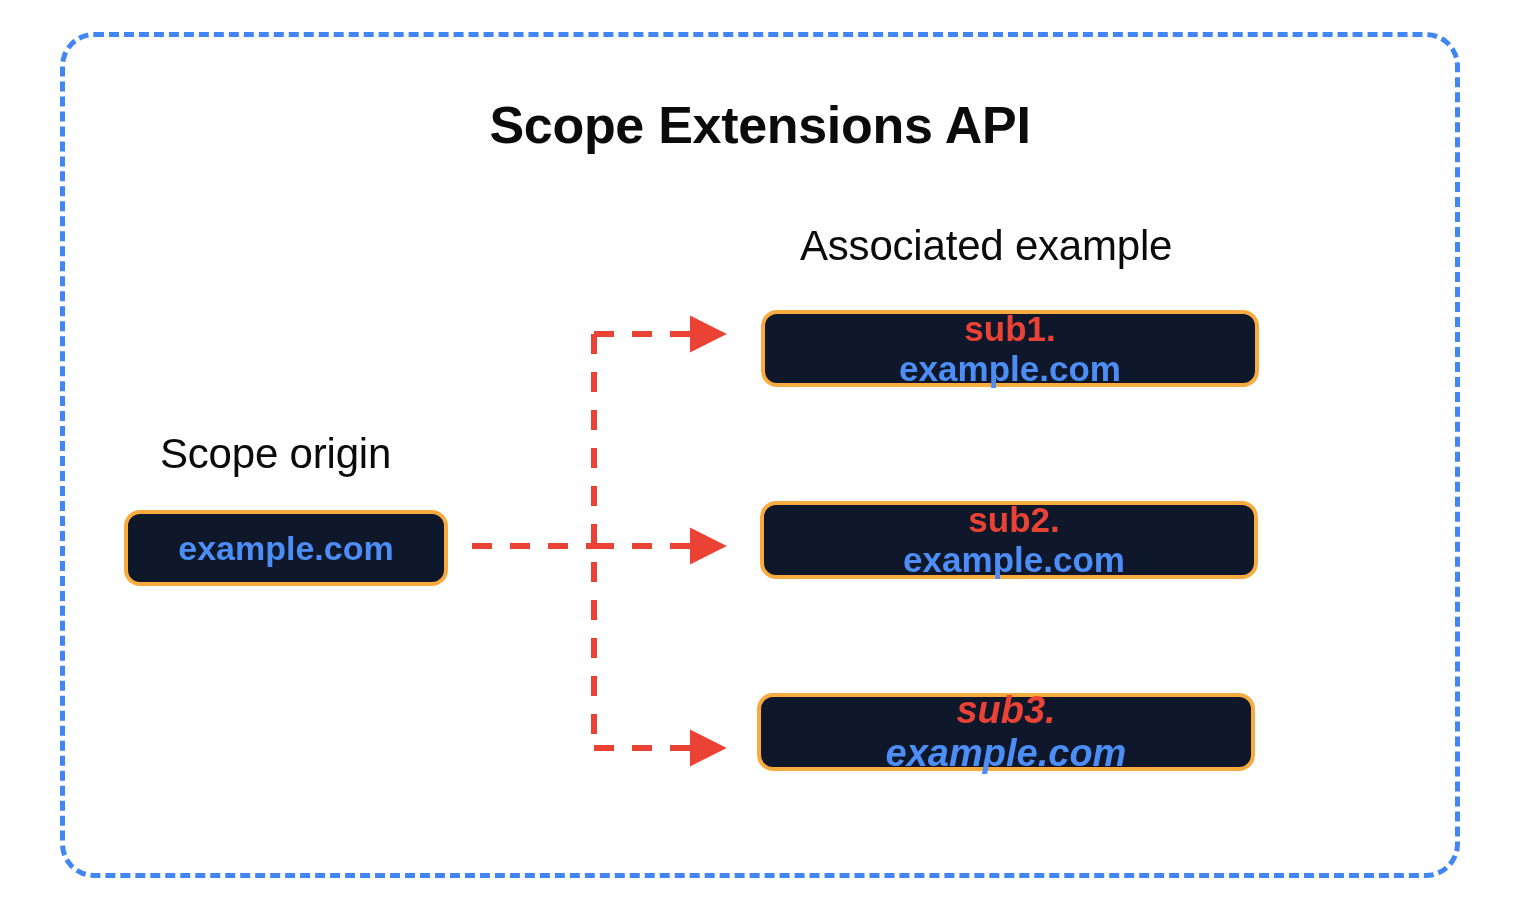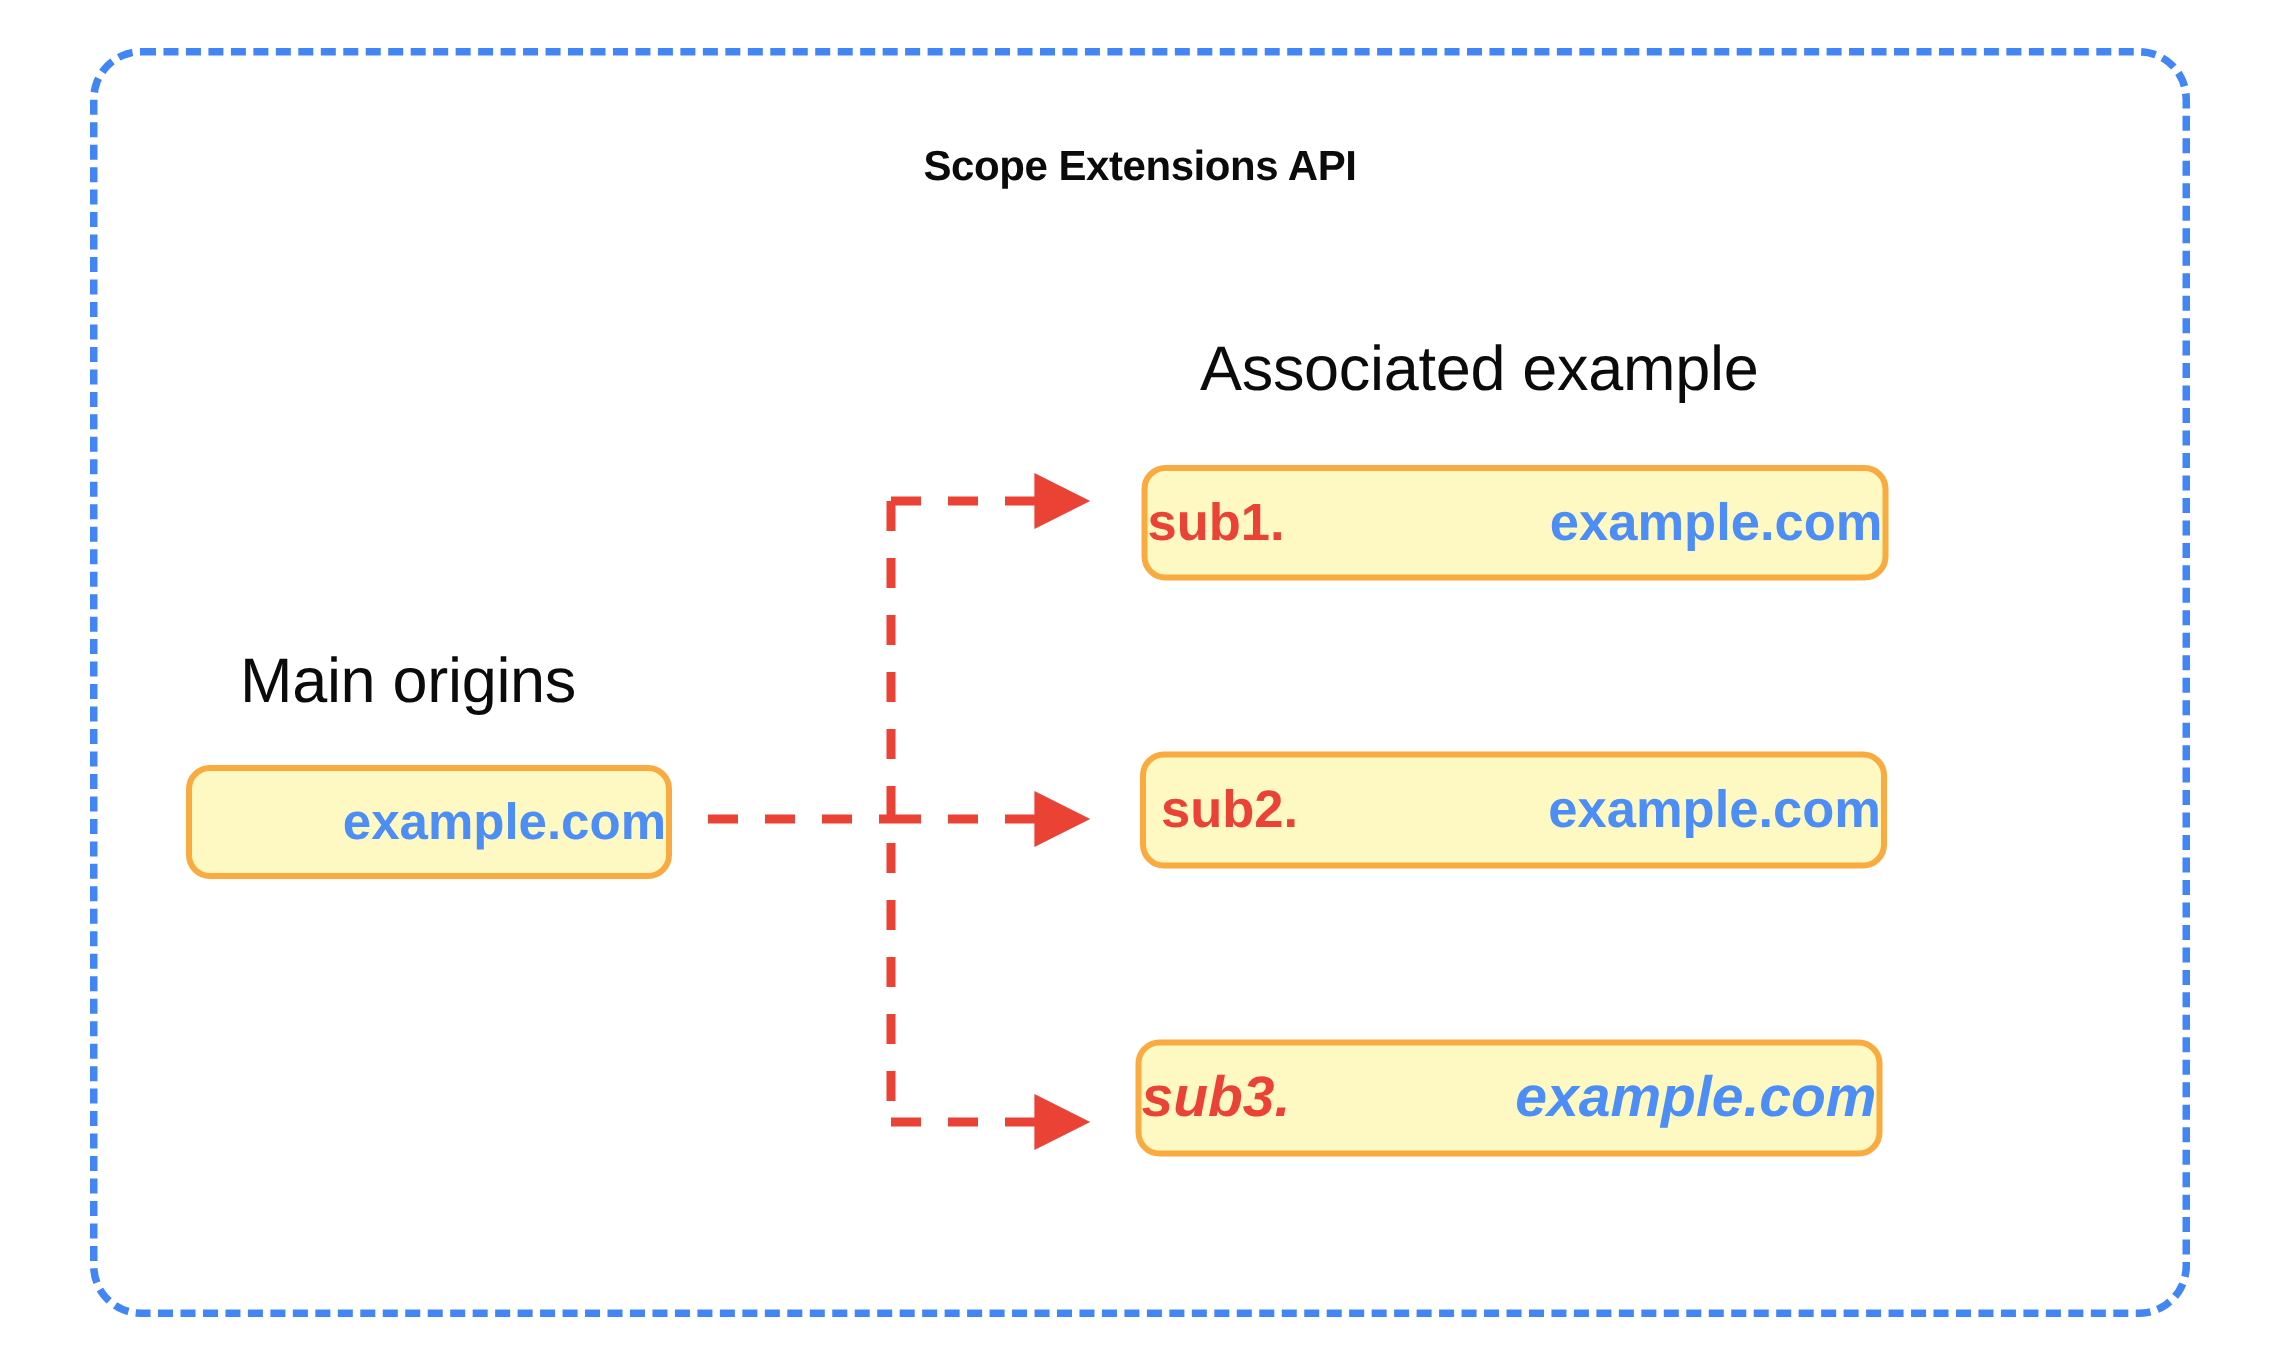--- a/index.html
+++ b/index.html
@@ -35,21 +35,21 @@
     border-radius: 34px;
   }
 
   
   .diagram-title {
     position: absolute;
     left: 0;
     top: 95px;
     width: 1520px;
     text-align: center;
-    font-size: 28px;
+    font-size: 52px;
     font-weight: bold;
     color: #0b0b0b;
     letter-spacing: -0.3px;
   }
 
   
   .section-heading {
     position: absolute;
     font-size: 42px;
     font-weight: normal;
@@ -65,25 +65,26 @@
     left: 160px;
     top: 430px;
   }
 
   
   .origin-box {
     position: absolute;
     box-sizing: border-box;
     border: 4px solid #F9AB40;
     border-radius: 16px;
-    background: #fef9c3;
+    background: #0f172a;
     display: flex;
     align-items: center;
-    justify-content: space-between;
+    justify-content: center;
     white-space: nowrap;
+    flex-direction: column;
   }
   .origin-box .sub {
     color: #EA4335;
     font-weight: bold;
   }
   .origin-box .dom {
     color: #4C8DF6;
     font-weight: bold;
   }
 
@@ -132,21 +133,21 @@
 <body>
 
 <div id="canvas">
 
   <div class="outer-frame"></div>
 
   <div class="diagram-title">Scope Extensions API</div>
 
   <div class="section-heading heading-associated">Associated example</div>
 
-  <div class="section-heading heading-main">Main origins</div>
+  <div class="section-heading heading-main">Scope origin</div>
 
   <div class="origin-box box-main">
     <span class="sub"></span>
       <span class="dom">example.com</span>
   </div>
 
   <div class="origin-box box-sub1">
     <span class="sub">sub1.</span>
       <span class="dom">example.com</span>
   </div>

